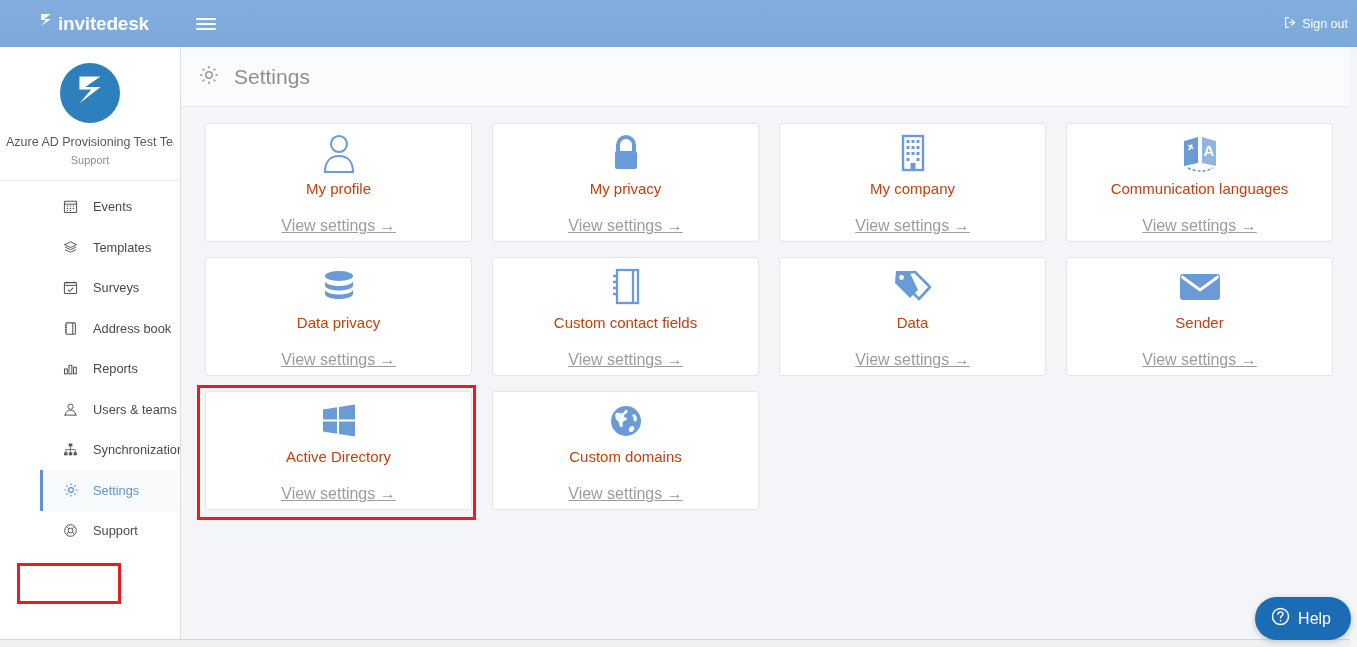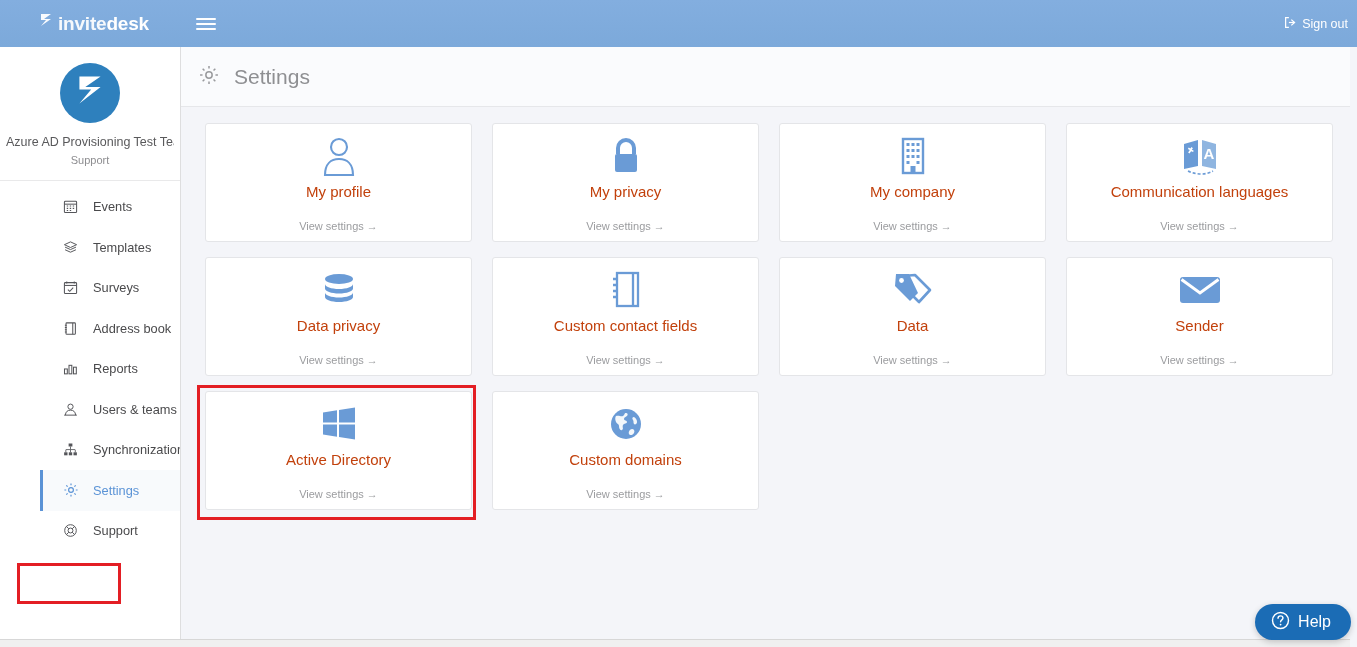--- a/index.html
+++ b/index.html
@@ -125,39 +125,39 @@
     border: 1px solid #e4e5e8;
     border-radius: 3px;
     height: 119px;
     display: flex; flex-direction: column;
     align-items: center; justify-content: center;
     cursor: pointer;
     text-align: center;
   }
   .card-icon { height: 46px; display:flex; align-items:center; justify-content:center; margin-bottom: 5px; }
   .card-title { font-size: 15px; color: #c2410c; line-height: 1.1; }
-  .card-sub { font-size: 11px; color: #9b9c9f; margin-top: 20px; }
+  .card-sub { font-size: 16px; color: #9b9c9f; margin-top: 20px; text-decoration: underline; }
 
   
   .hl-card {
     position: absolute;
     left: 16px; top: 338px;
     width: 279px; height: 135px;
     border: 3px solid #e31e24;
     z-index: 15;
     pointer-events: none;
   }
 
   
   .help-btn {
     position: absolute;
     right: 6px; bottom: 7px;
     background: #1b6cb5;
     color: #fff;
-    height: 36px;
+    height: 43px;
     border-radius: 22px;
     display: flex; align-items: center; gap: 8px;
     padding: 0 20px 0 16px;
     font-size: 16px;
     cursor: pointer;
     z-index: 40;
     box-shadow: 0 2px 6px rgba(0,0,0,.2);
   }
 
   

